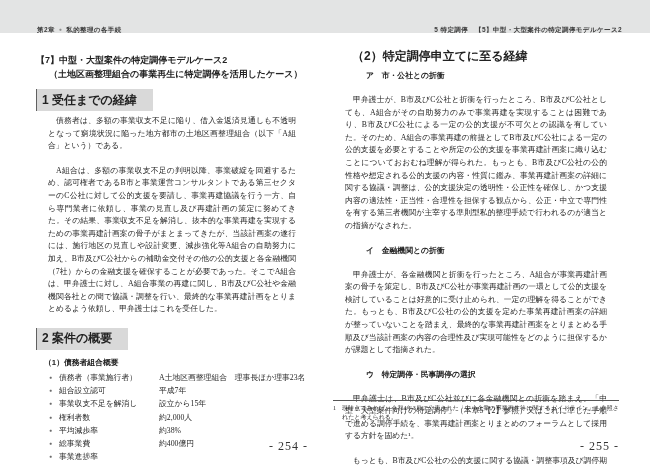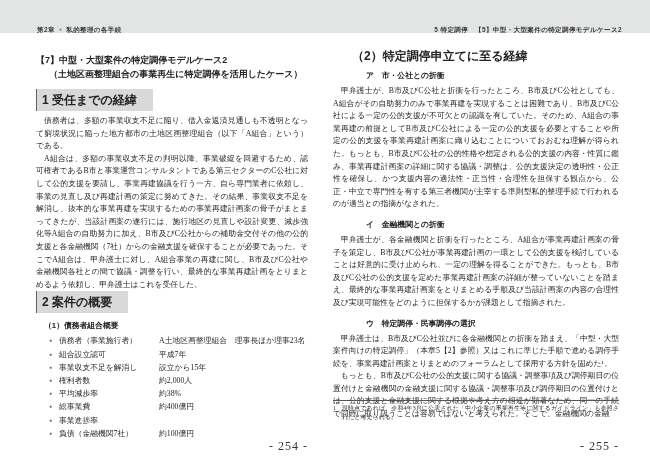--- a/index.html
+++ b/index.html
@@ -41,21 +41,21 @@
     width:-moz-fit-content;width:fit-content;
     background:var(--band_bg,#d9d9d9);
     border-left:1px solid #606060;
     padding:2.5px 16px 2.5px 5px;
     font-family:"Liberation Sans","DejaVu Sans",sans-serif;
     font-weight:bold;font-size:12px;color:#222;
   }
   .band-1{margin-top:8px;}
   .band-2{}
   .body-text{
-    margin:0;font-size:7.8px;line-height:12.6px;
+    margin:12px;font-size:7.8px;line-height:12.6px;
     text-align:justify;color:#242424;
   }
   .first-after-band{margin-top:4px;}
   .subheading{
     margin-top:7px;padding-left:8px;
     font-family:"Liberation Sans","DejaVu Sans",sans-serif;
     font-weight:bold;font-size:7.8px;color:#222;
   }
   .kv-list{margin-top:3px;padding-left:13px;}
   .kv-row{display:flex;font-size:7.8px;line-height:13.2px;}

